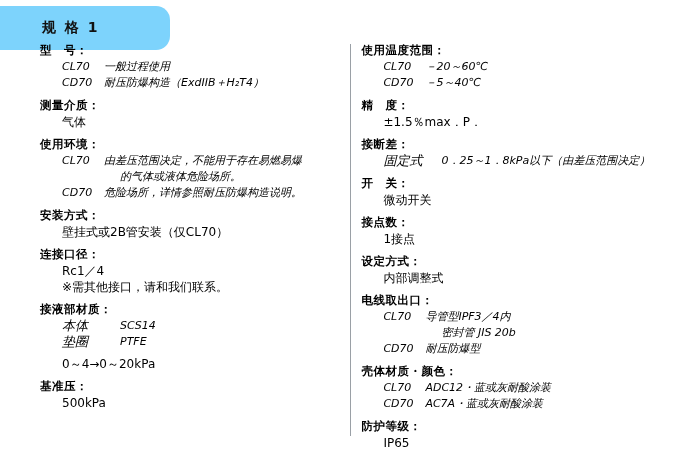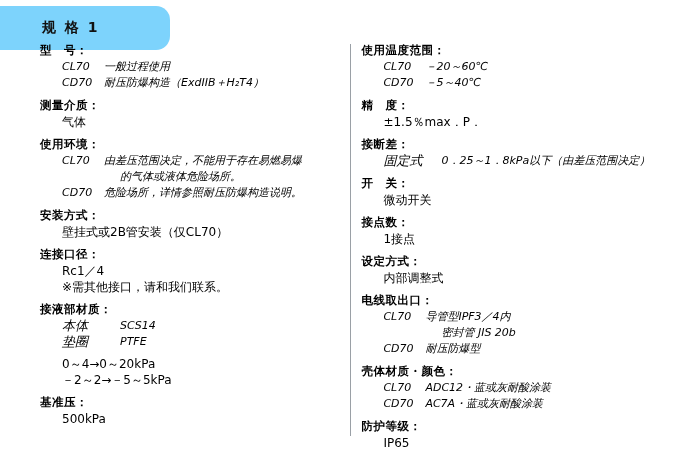--- a/index.html
+++ b/index.html
@@ -166,21 +166,20 @@
             <span class="key-wide">本体</span>
             <span class="val">SCS14</span>
           </div>
           <div class="row row-indent">
             <span class="key-wide">垫圈</span>
             <span class="val">PTFE</span>
           </div>
         </div>
         <div class="block">
           <div class="plain">0～4→0～20kPa</div>
-          <div class="plain">－2～2→－5～5kPa</div>
         </div>
         <div class="block">
           <div class="block-label">基准压：</div>
           <div class="plain">500kPa</div>
         </div>
       </div>
     <div class="col col-right">
         <div class="block">
           <div class="block-label">使用温度范围：</div>
           <div class="row row-indent">

